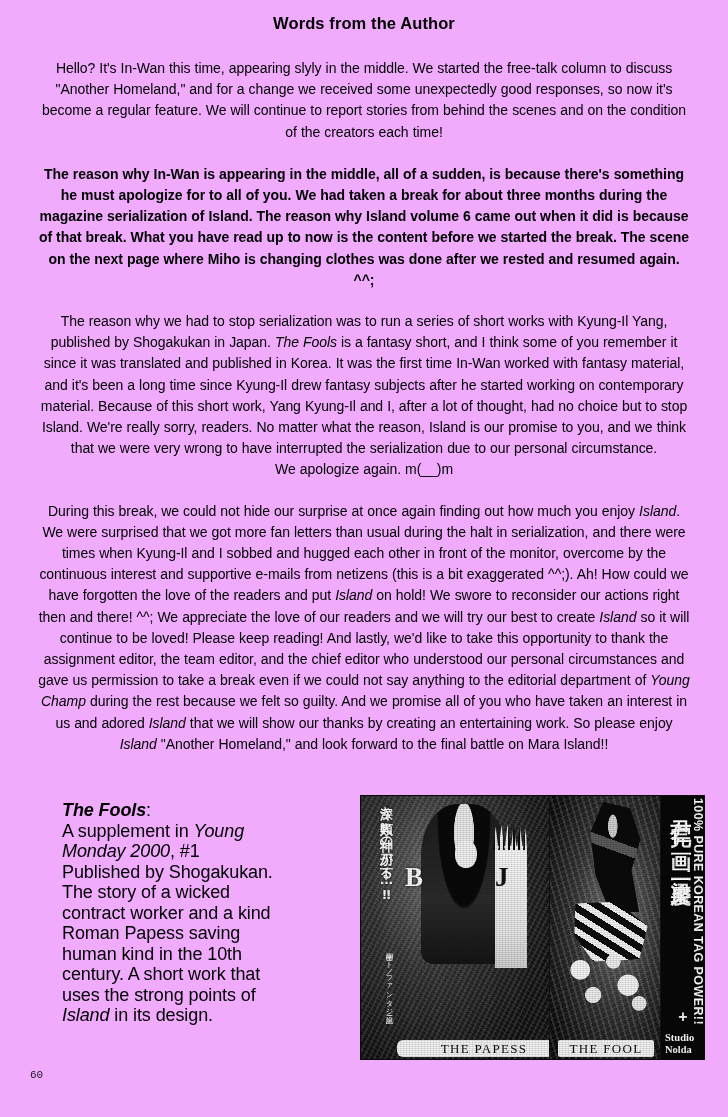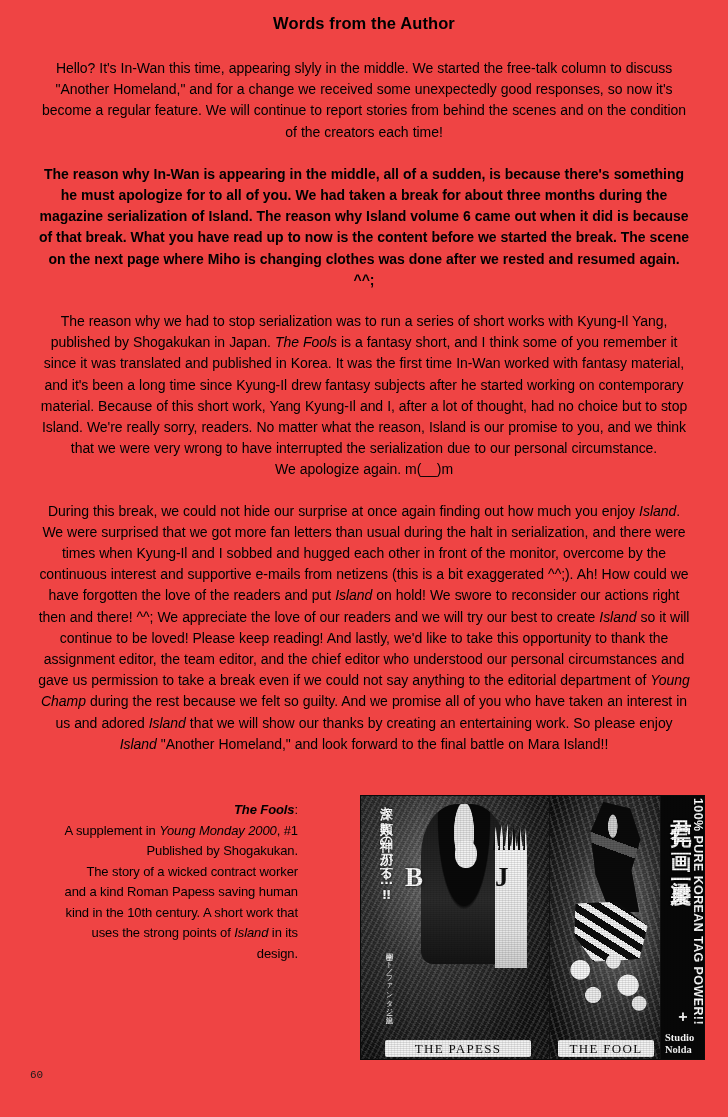--- a/index.html
+++ b/index.html
@@ -12,21 +12,21 @@
     height: 1117px;
     position: relative;
     font-family: "Liberation Sans", sans-serif;
     color: #000000;
     overflow: hidden;
   }
 
   .page {
     position: absolute;
     inset: 0;
-    background: #ef4444;
+    background: #f0abfc;
   }
 
   
   .page-title {
     position: absolute;
     top: 14px;
     left: 0;
     width: 728px;
     text-align: center;
     font-size: 16.5px;
@@ -63,22 +63,22 @@
     left: 0;
     width: 728px;
     height: 268px;
   }
 
   .fig-caption {
     position: absolute;
     top: 5px;
     left: 62px;
     width: 236px;
-    text-align: right;
-    font-size: 13px;
+    text-align: left;
+    font-size: 18px;
     line-height: 20.5px;
     letter-spacing: -0.1px;
   }
   .fig-caption .title {
     font-weight: bold;
     font-style: italic;
   }
   .fig-caption i { font-style: italic; }
 
   
@@ -241,21 +241,21 @@
     background: #f3f3f3;
     color: #0c0c0c;
     font-family: "Liberation Serif", serif;
     font-size: 13px;
     letter-spacing: 1.3px;
     display: flex;
     align-items: center;
     justify-content: center;
     border-radius: 2px;
   }
-  .sub-papess { left: 24px; width: 146px; }
+  .sub-papess { left: 36px; width: 174px; border-radius: 6px; }
   .sub-fool   { left: 8px;  width: 96px; }
 
   
   .rider {
     position: absolute;
     left: 34px; top: 6px;
     width: 64px; height: 110px;
     background:
       radial-gradient(ellipse at 45% 22%, #cfcfcf 0 9%, rgba(0,0,0,0) 10%),
       linear-gradient(200deg, #0a0a0a 0 38%, #5a5a5a 38% 46%, #0a0a0a 46%),

